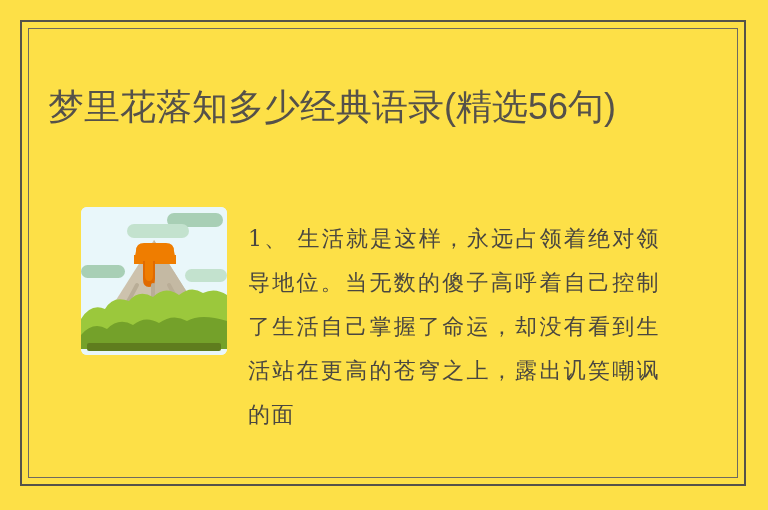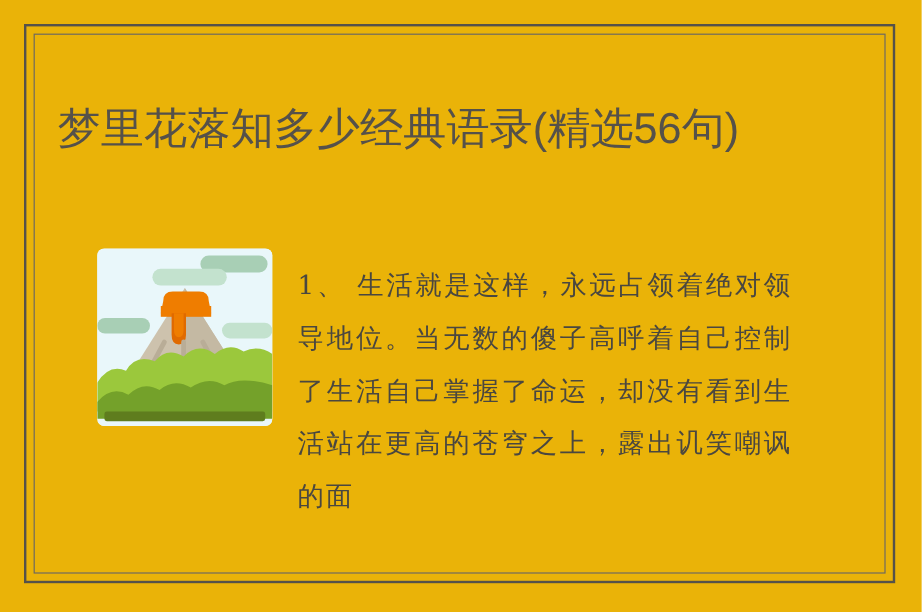--- a/index.html
+++ b/index.html
@@ -10,21 +10,21 @@
     width: 768px;
     height: 510px;
     background: #fbfaf2;
     font-family: "Liberation Sans", sans-serif;
     overflow: hidden;
   }
   #page {
     position: relative;
     width: 768px;
     height: 510px;
-    background: #eab308;
+    background: #fde047;
   }
   
   #outer-frame {
     position: absolute;
     left: 20px;
     top: 20px;
     width: 726px;
     height: 466px;
     border: 2px solid #55524a;
     box-sizing: border-box;

